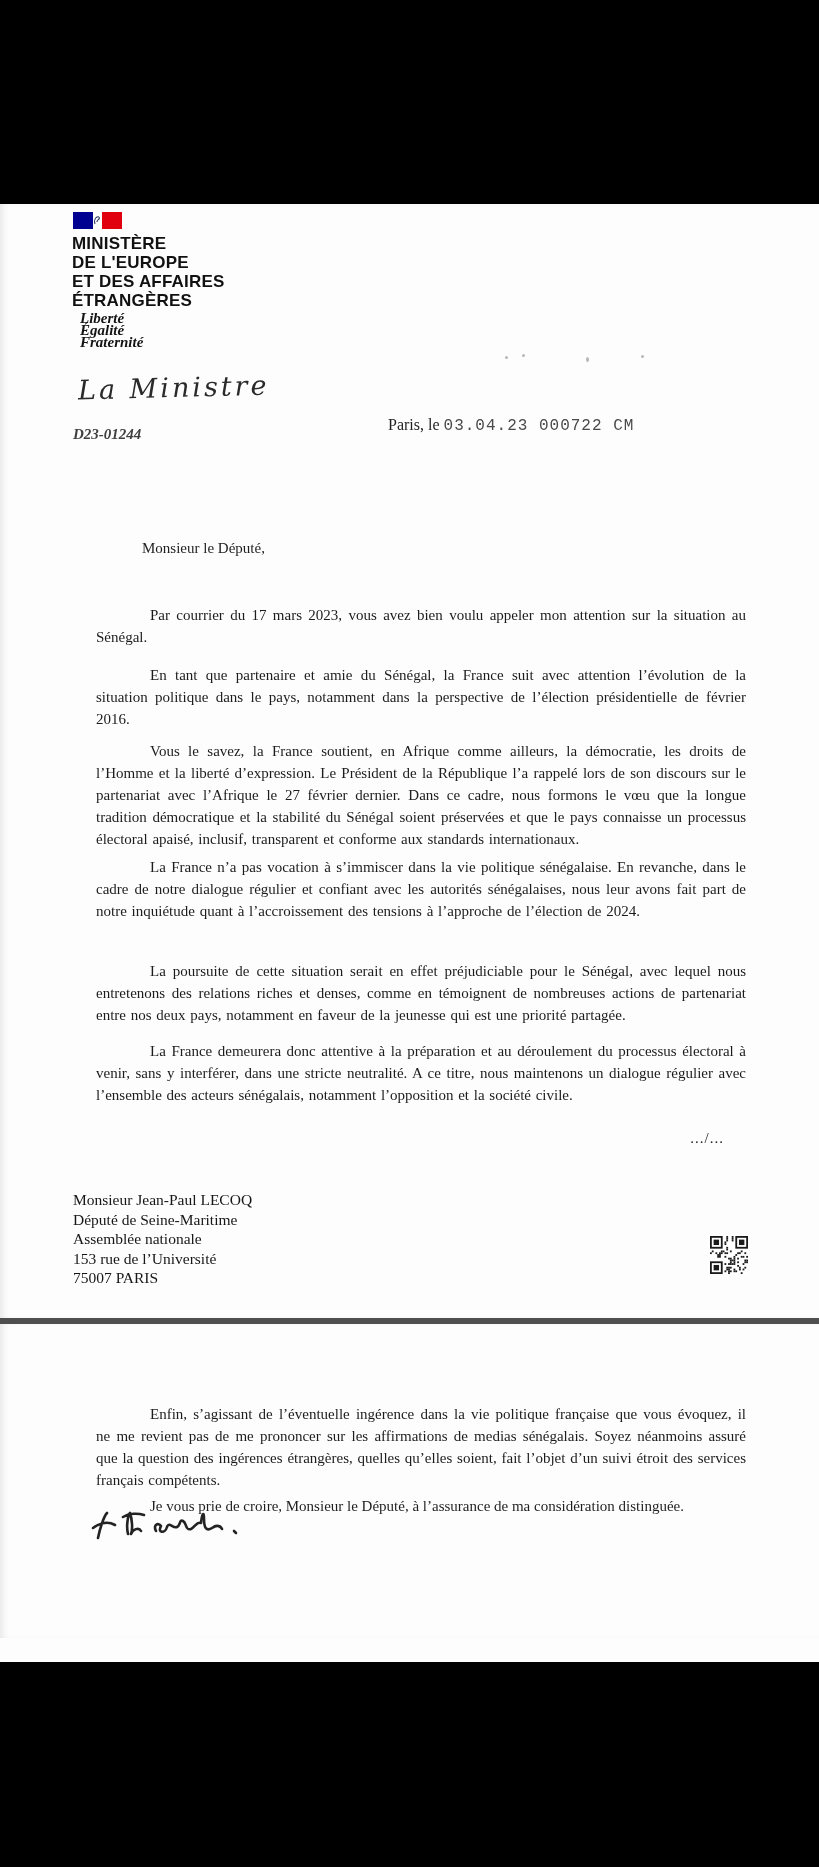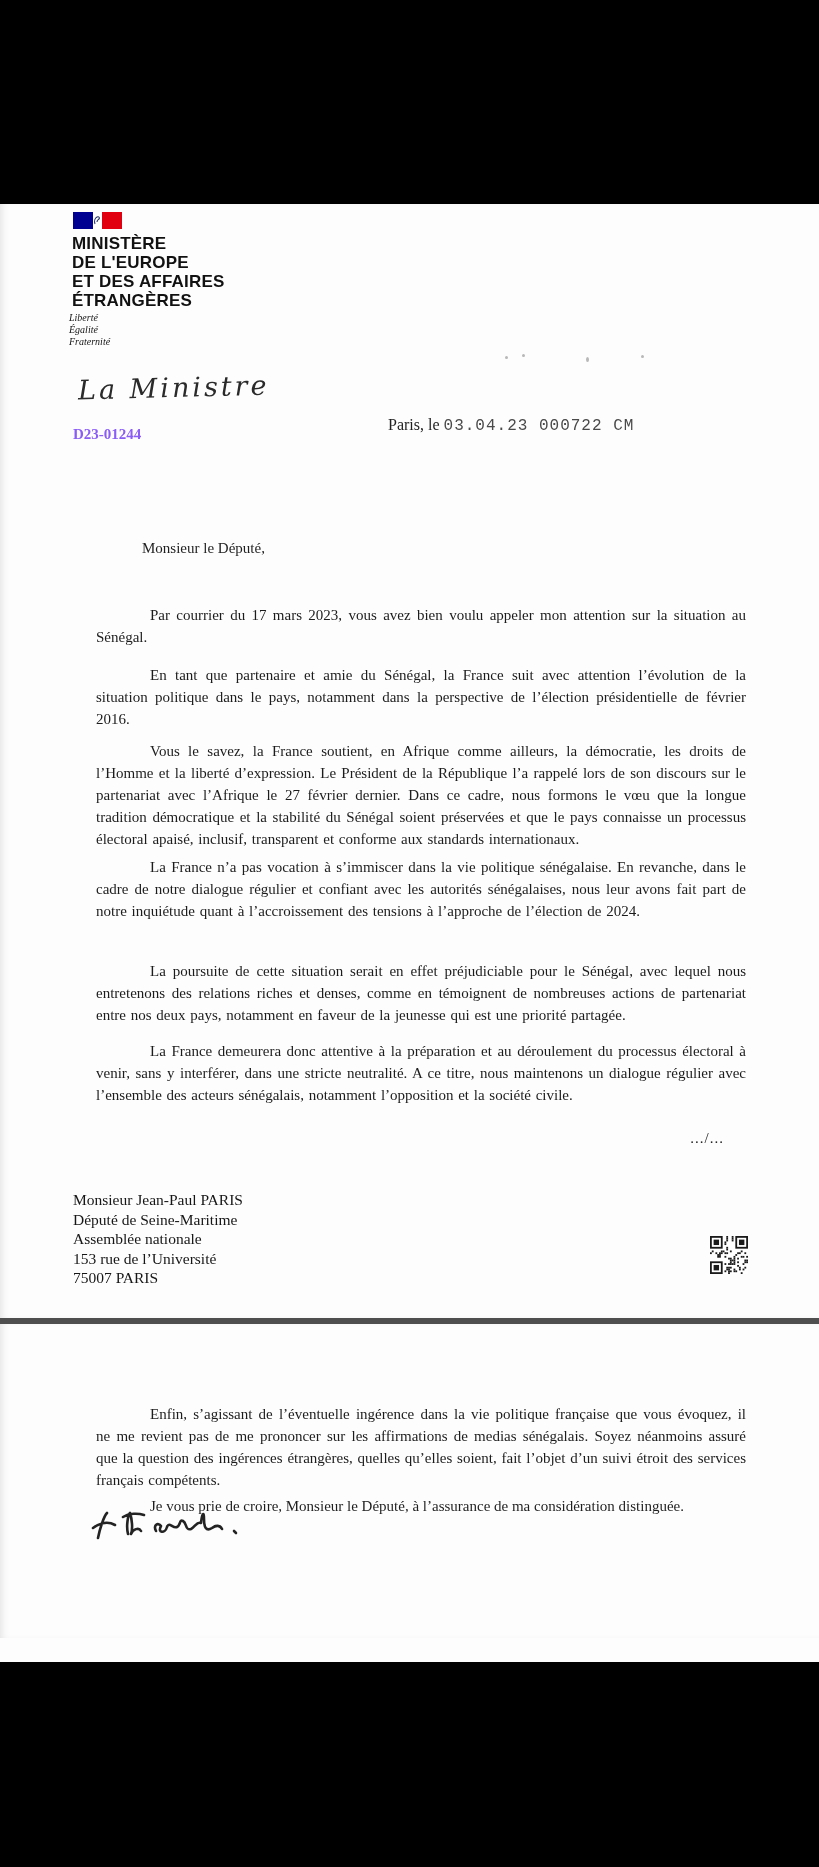--- a/index.html
+++ b/index.html
@@ -14,30 +14,30 @@
   .separator{position:absolute;top:1318px;left:0;width:819px;height:6px;background:var(--separator-gray,#4f4f4f);}
 
   
   .flag{position:absolute;top:8px;left:73px;width:49px;height:17px;display:flex;}
   .flag .blue{width:20px;background:var(--flag-blue,#000091);}
   .flag .white{width:9px;background:#fff;position:relative;}
   .flag .white svg{position:absolute;left:0;top:3px;}
   .flag .red{width:20px;background:var(--flag-red,#e1000f);}
   .ministry{position:absolute;top:30px;left:72px;font-family:"Liberation Sans","DejaVu Sans",sans-serif;
             font-weight:bold;font-size:17px;line-height:19px;letter-spacing:.2px;color:#111;}
-  .motto{position:absolute;top:108px;left:69px;font-style:italic;font-weight:normal;
-         font-size:10px;line-height:12px;color:#141414;}
+  .motto{position:absolute;top:108px;left:80px;font-style:italic;font-weight:bold;
+         font-size:15px;line-height:12px;color:#141414;}
 
   .la-ministre{position:absolute;top:168px;left:78px;font-style:italic;font-size:27px;
                letter-spacing:3px;color:#2a2a2a;transform:rotate(-1.5deg);
                font-family:"DejaVu Serif","Liberation Serif",serif;}
   .dateline{position:absolute;top:192px;left:388px;font-size:16px;white-space:nowrap;margin-top:20px;}
   .dateline .stamp{font-family:"Liberation Mono","DejaVu Sans Mono",monospace;
                    font-size:16px;letter-spacing:1px;color:var(--stamp-gray,#4a4a4a);}
-  .ref{position:absolute;top:222px;left:73px;font-weight:bold;font-size:15px;color:#8b5cf6;}
+  .ref{position:absolute;top:222px;left:73px;font-style:italic;font-weight:bold;font-size:15px;color:#404040;}
   .speck{position:absolute;width:3px;height:3px;border-radius:50%;background:#9a9a9a;opacity:.7;}
 
   .bodycol{position:absolute;left:88px;width:650px;}
   p.body{margin:8px;font-size:15px;line-height:22px;text-align:justify;text-indent:54px;
          word-spacing:1px;color:#1c1c1c;}
   .salutation{position:absolute;top:336px;left:142px;font-size:15px;}
   .p0{top:392px;} .p1{top:452px;} .p2{top:528px;} .p3{top:644px;} .p4{top:748px;} .p5{top:828px;}
   .cont{position:absolute;top:926px;right:95px;font-size:15px;letter-spacing:1px;}
   .recipient{position:absolute;top:986px;left:73px;font-size:15.5px;line-height:19.5px;color:#161616;}
   .qr{position:absolute;top:1032px;left:710px;width:38px;height:38px;}
@@ -102,21 +102,21 @@
     <p class="body bodycol p0">Par courrier du 17 mars 2023, vous avez bien voulu appeler mon attention sur la situation au Sénégal.</p>
     <p class="body bodycol p1">En tant que partenaire et amie du Sénégal, la France suit avec attention l’évolution de la situation politique dans le pays, notamment dans la perspective de l’élection présidentielle de février 2016.</p>
     <p class="body bodycol p2">Vous le savez, la France soutient, en Afrique comme ailleurs, la démocratie, les droits de l’Homme et la liberté d’expression. Le Président de la République l’a rappelé lors de son discours sur le partenariat avec l’Afrique le 27 février dernier. Dans ce cadre, nous formons le vœu que la longue tradition démocratique et la stabilité du Sénégal soient préservées et que le pays connaisse un processus électoral apaisé, inclusif, transparent et conforme aux standards internationaux.</p>
     <p class="body bodycol p3">La France n’a pas vocation à s’immiscer dans la vie politique sénégalaise. En revanche, dans le cadre de notre dialogue régulier et confiant avec les autorités sénégalaises, nous leur avons fait part de notre inquiétude quant à l’accroissement des tensions à l’approche de l’élection de 2024.</p>
     <p class="body bodycol p5">La France demeurera donc attentive à la préparation et au déroulement du processus électoral à venir, sans y interférer, dans une stricte neutralité. A ce titre, nous maintenons un dialogue régulier avec l’ensemble des acteurs sénégalais, notamment l’opposition et la société civile.</p>
     <p class="body bodycol p4">La poursuite de cette situation serait en effet préjudiciable pour le Sénégal, avec lequel nous entretenons des relations riches et denses, comme en témoignent de nombreuses actions de partenariat entre nos deux pays, notamment en faveur de la jeunesse qui est une priorité partagée.</p>
 
     <div class="cont">.../...</div>
 
     <div class="recipient">
-      <div>Monsieur Jean-Paul PARIS</div>
+      <div>Monsieur Jean-Paul LECOQ</div>
       <div>Député de Seine-Maritime</div>
       <div>Assemblée nationale</div>
       <div>153 rue de l’Université</div>
       <div>75007 PARIS</div>
     </div>
 
     <svg class="qr" viewBox="0 0 21 21" id="qr-svg">
         <rect x="0" y="0" width="21" height="21" fill="#ffffff"></rect>
         <rect x="0" y="0" width="7" height="7" fill="#1a1a1a"></rect>
         <rect x="1" y="1" width="5" height="5" fill="#ffffff"></rect>

